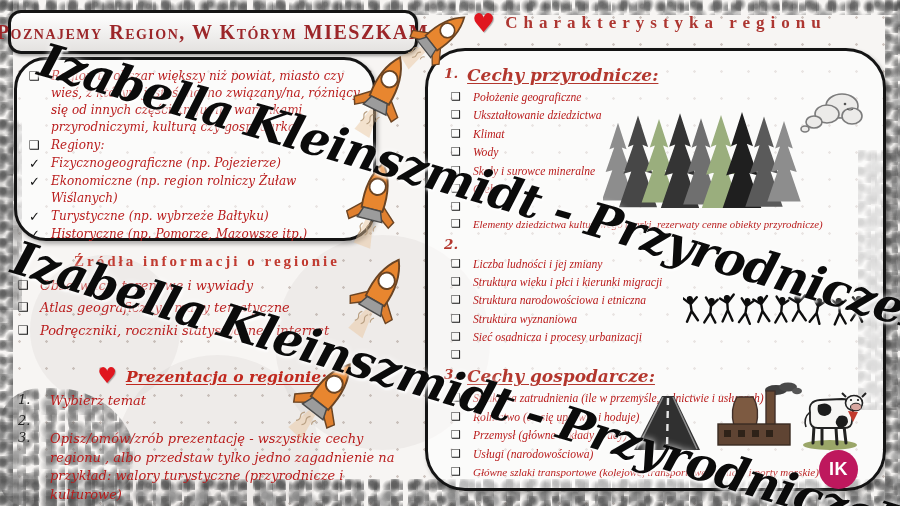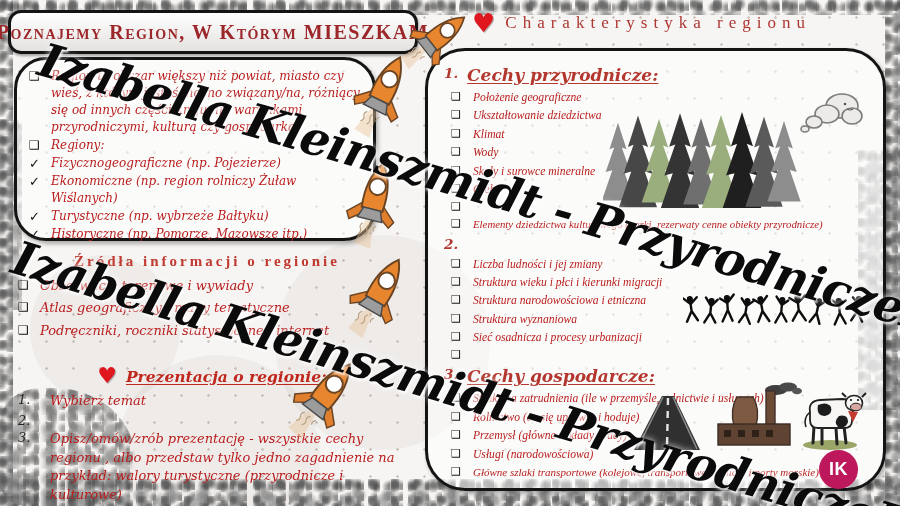--- a/index.html
+++ b/index.html
@@ -31,21 +31,21 @@
 
   
   .title-box{position:absolute;left:8px;top:10px;width:404px;height:38px;border:3px solid #141414;
     border-radius:13px;background:linear-gradient(#ffffff,#e4e2e0);display:flex;align-items:center;
     justify-content:center;box-shadow:1px 2px 3px rgba(0,0,0,.35);}
   .title-text{font-family:"Liberation Serif",serif;font-variant:small-caps;font-weight:700;
     font-size:20px;letter-spacing:1.5px;color:#9c2629;white-space:nowrap;}
   .right-header{position:absolute;left:472px;top:12px;display:flex;align-items:center;gap:10px;}
   .heart{color:#e0161f;font-size:26px;line-height:22px;font-family:"DejaVu Sans",sans-serif;
          text-shadow:1px 1px 1px rgba(0,0,0,.3);}
-  .rh-text{font-family:"Liberation Serif",serif;font-weight:400;font-size:17px;letter-spacing:6px;
+  .rh-text{font-family:"Liberation Serif",serif;font-weight:700;font-size:17px;letter-spacing:6px;
     color:#ad3631;white-space:nowrap;}
 
   
   .panel{position:absolute;border:3px solid #141414;border-radius:32px;background:rgba(255,255,255,.55);
          box-shadow:2px 3px 4px rgba(0,0,0,.3);}
   .left-box{left:14px;top:57px;width:362px;height:184px;padding:7px 10px 4px 12px;box-sizing:border-box;}
   .right-box{left:425px;top:48px;width:461px;height:443px;border-radius:40px;padding:11px 12px 6px 16px;
              box-sizing:border-box;}
 
   .row{display:flex;gap:8px;margin:1px 0;align-items:flex-start;}

